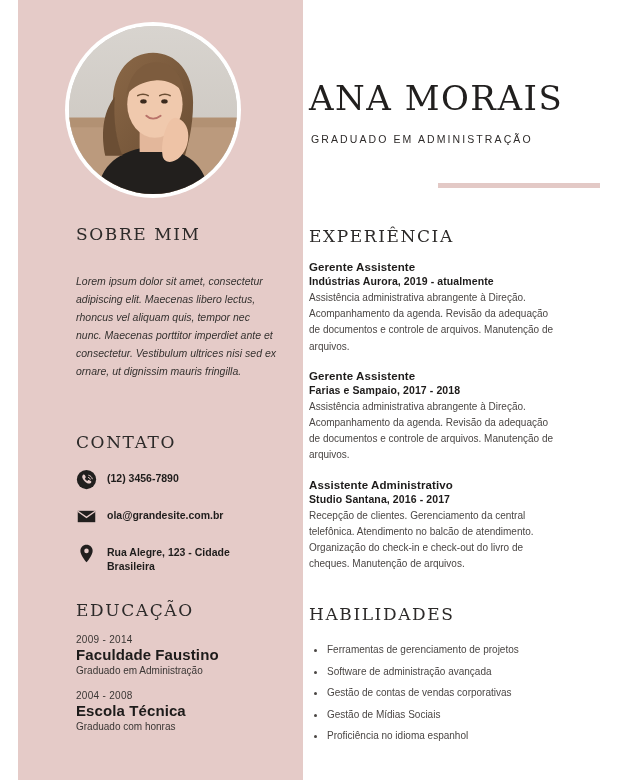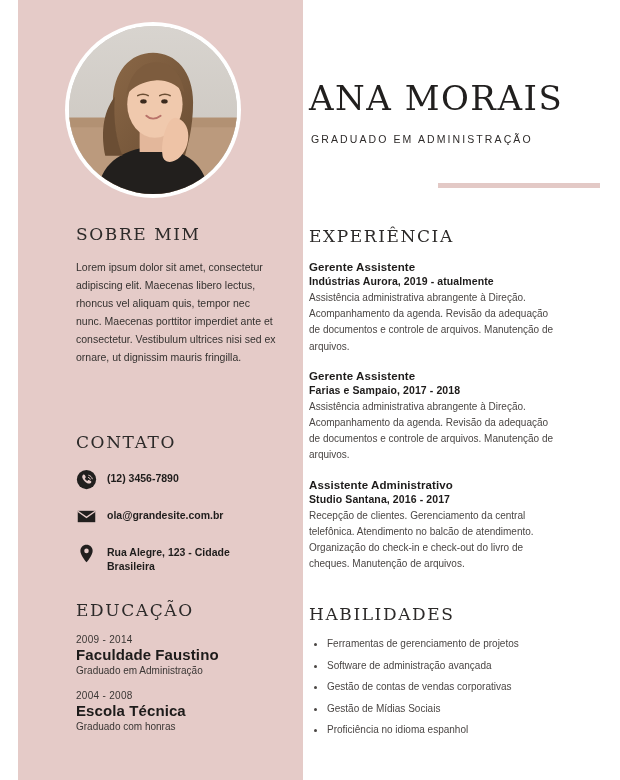--- a/index.html
+++ b/index.html
@@ -54,22 +54,23 @@
   .serif-head {
     font-family: "DejaVu Serif", "Liberation Serif", serif;
     font-weight: 400;
     color: #2c2a29;
     letter-spacing: 1.6px;
   }
 
   .sb-title { font-size: 17px; }
 
   .about-text {
-    margin-top: 14px;
+    margin-top: 28px;
     font-size: 10.5px;
+    font-style: italic;
     line-height: 1.72;
     color: #34312f;
   }
 
   .contact-list { margin-top: 16px; }
   .contact-row {
     display: flex;
     align-items: flex-start;
     gap: 10px;
     margin-bottom: 15px;
@@ -150,21 +151,21 @@
     letter-spacing: .1px;
   }
   .job-desc {
     font-size: 10px;
     color: #4a4644;
     line-height: 1.62;
     margin-top: 3px;
     width: 252px;
   }
 
-  .skills { margin-top: 13px; list-style: none; }
+  .skills { margin-top: 19px; list-style: none; }
   .skills li {
     position: relative;
     padding-left: 18px;
     font-size: 10px;
     color: #4a4644;
     line-height: 1.45;
     margin-bottom: 7px;
     width: 250px;
   }
   .skills li::before {

